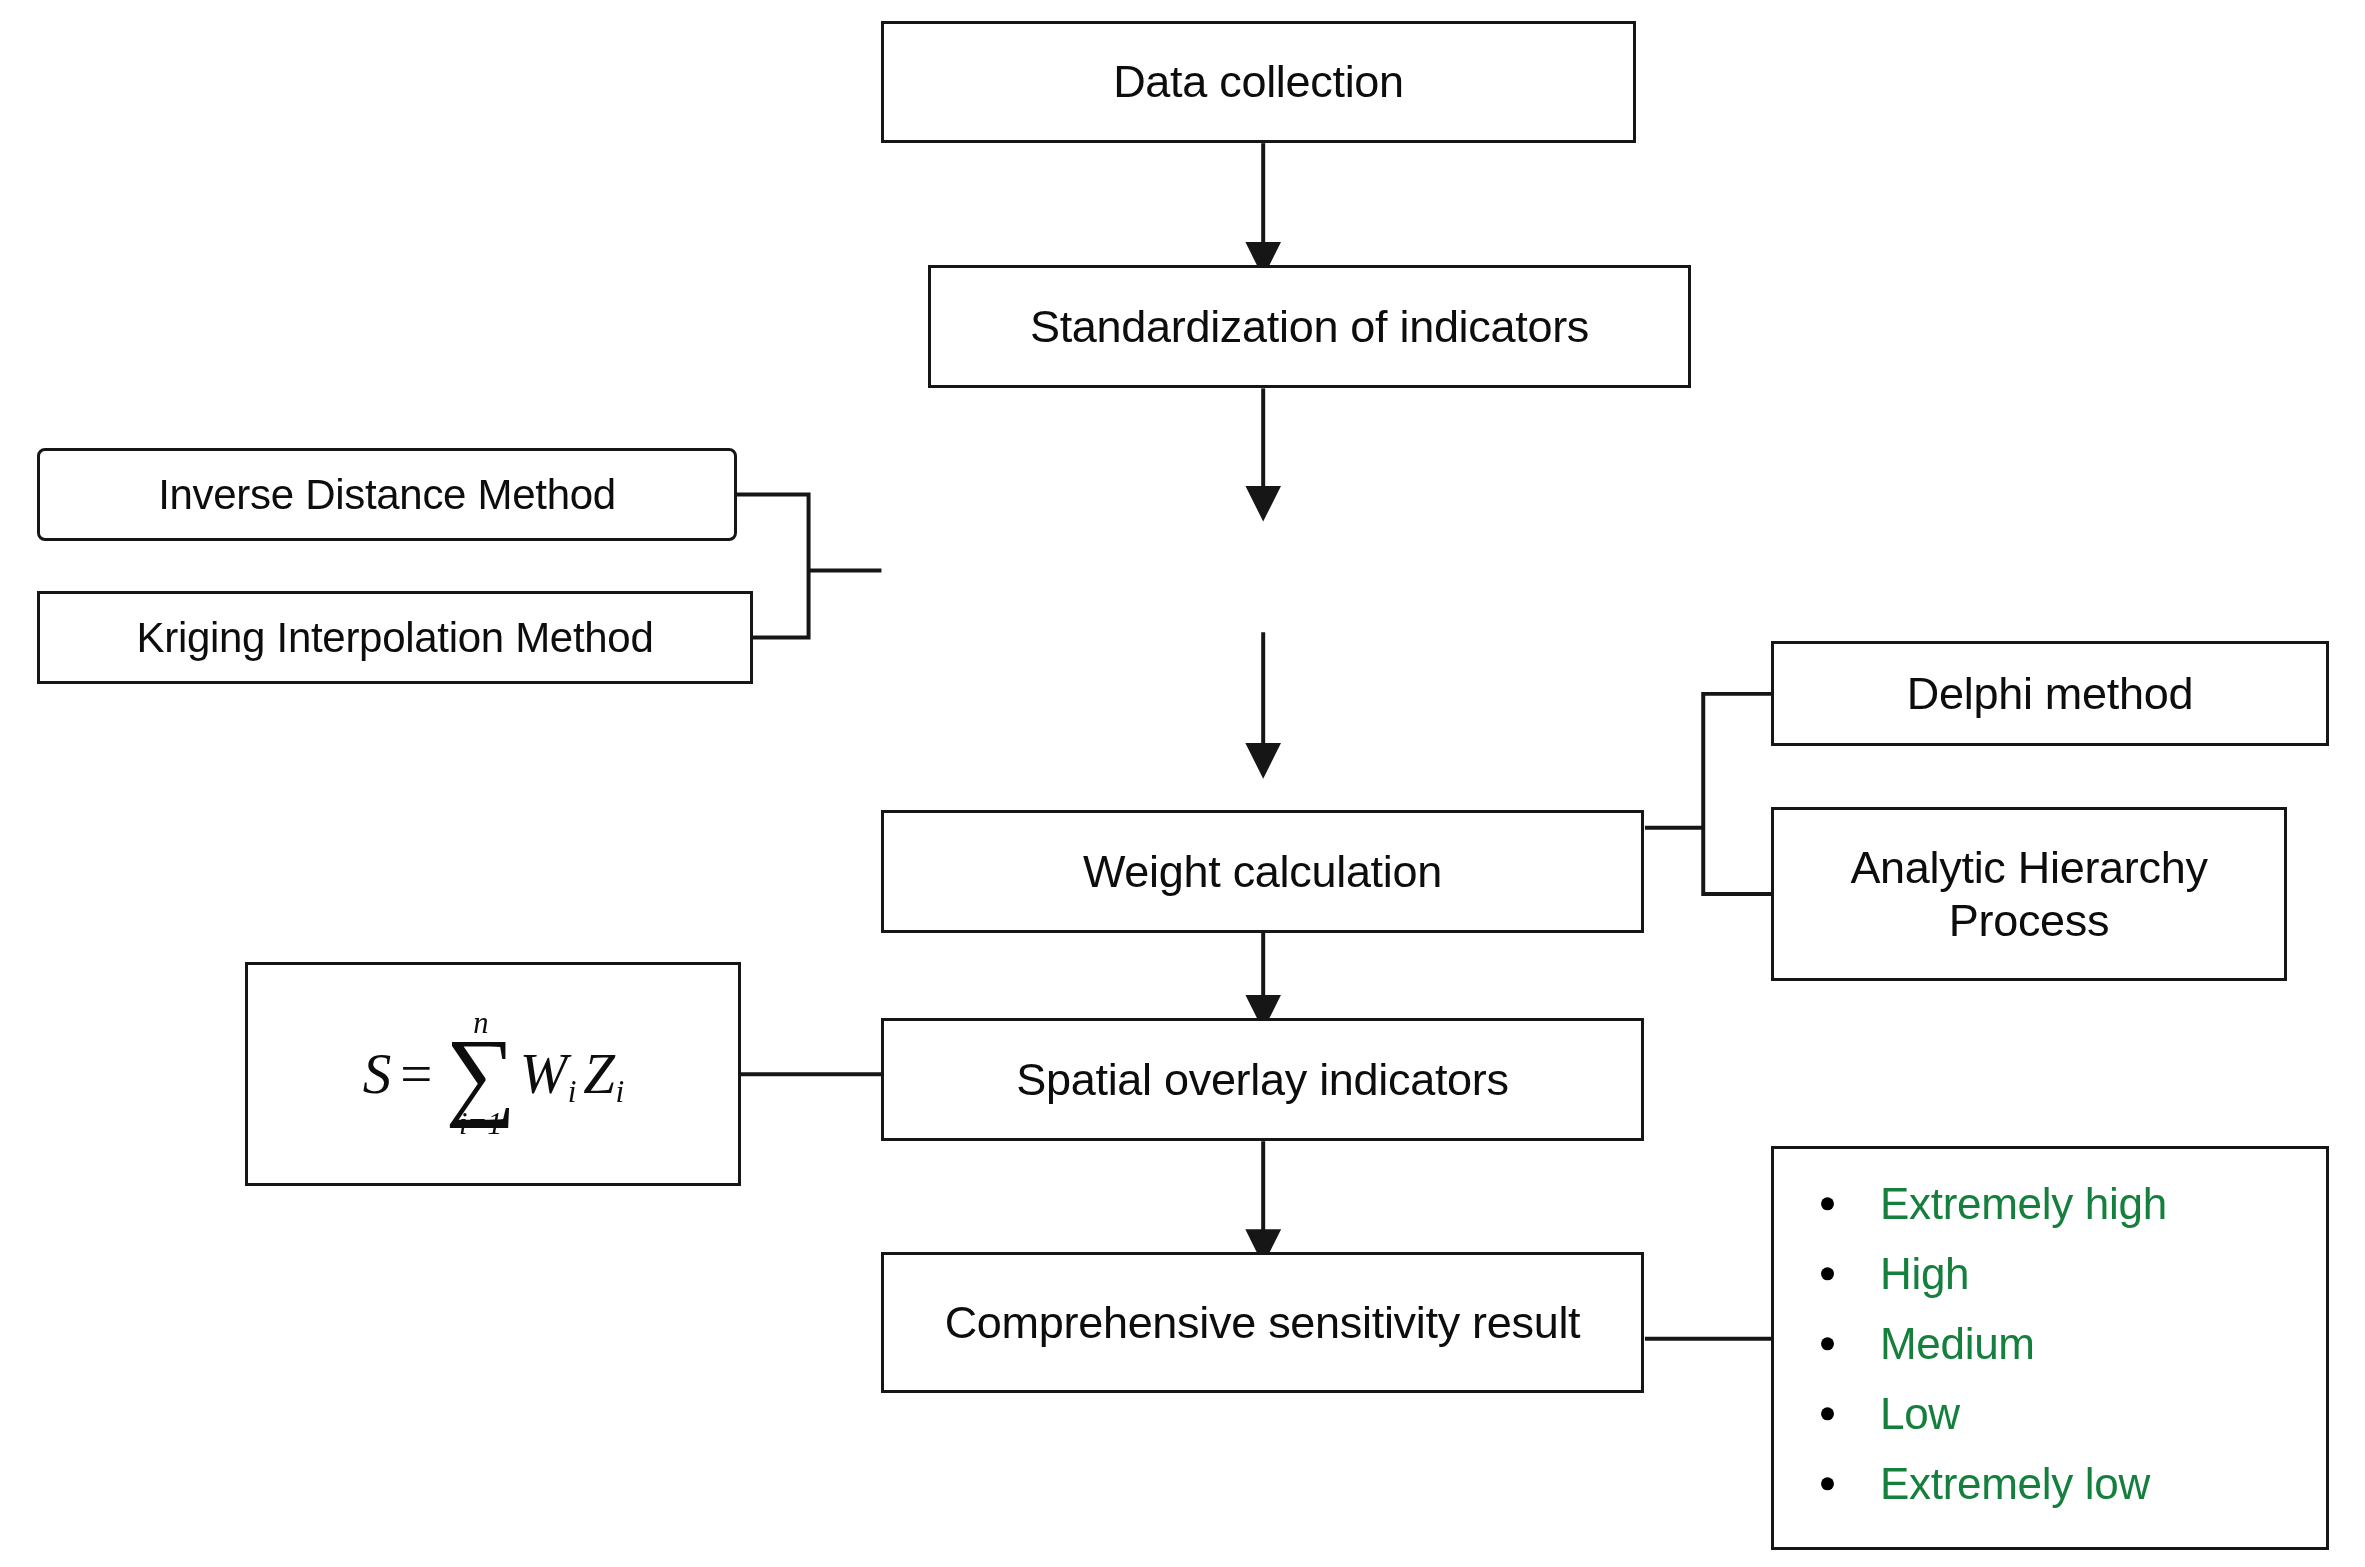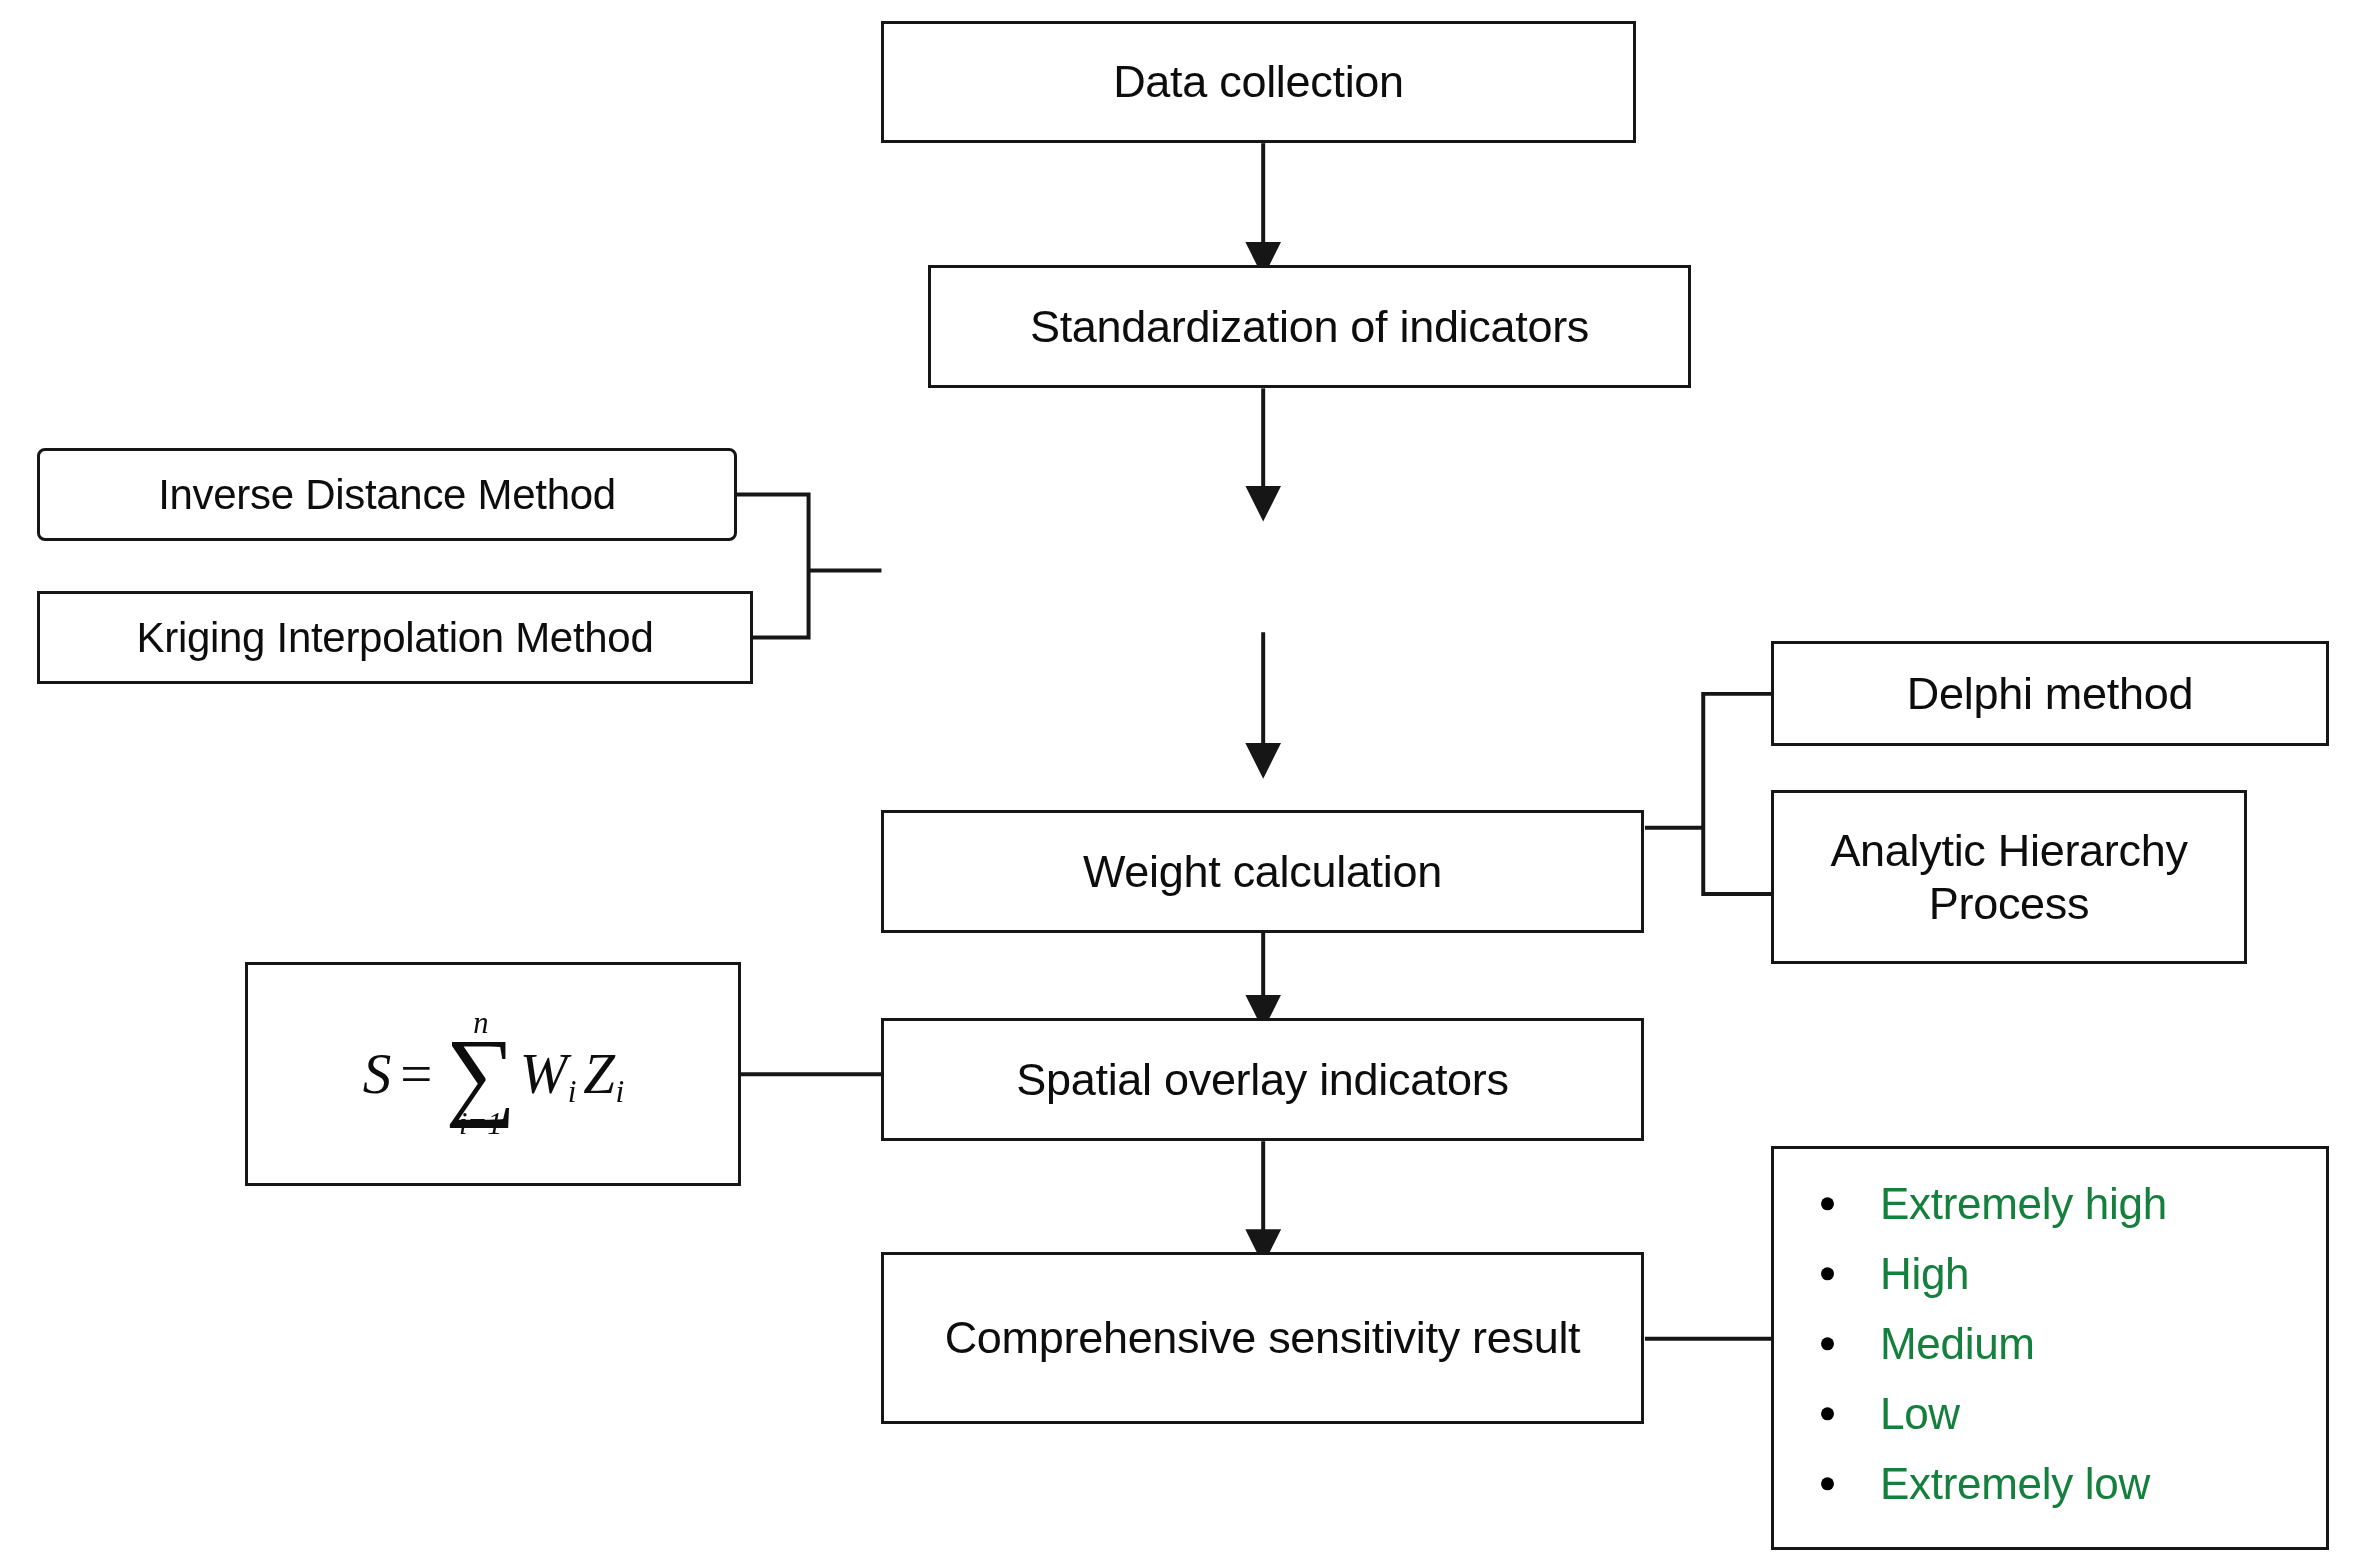--- a/index.html
+++ b/index.html
@@ -38,32 +38,32 @@
     padding: 2.7px 12px;
   }
   .node .label { display: block; width: 100%; }
 
   
   #n-data-collection        { left: 881px; top: 21px;   width: 755px; height: 122px; }
   #n-standardization        { left: 928px; top: 265px;  width: 763px; height: 123px; }
   #n-spatial-interpolation  { left: 881px; top: 509px;  width: 763px; height: 123px; }
   #n-weight-calculation     { left: 881px; top: 766px; width: 763px; height: 123px; margin-top: 44px; }
   #n-spatial-overlay        { left: 881px; top: 1018px; width: 763px; height: 123px; justify-content: center; }
-  #n-comprehensive-result   { left: 881px; top: 1252px; width: 763px; height: 172px; }
+  #n-comprehensive-result   { left: 881px; top: 1252px; width: 763px; height: 141px; }
 
   
   #n-inverse-distance       { left: 37px;  top: 448px;  width: 700px; height: 93px; font-size: 42px; border-radius: 8px; }
   #n-kriging                { left: 37px;  top: 591px;  width: 716px; height: 93px; font-size: 42px; }
 
   
   #n-formula                { left: 245px; top: 962px; width: 496px; height: 224px; }
 
   
   #n-delphi                 { left: 1771px; top: 641px;  width: 558px; height: 105px; align-items: center; }
-  #n-ahp                    { left: 1771px; top: 790px; width: 476px; height: 174px; }
+  #n-ahp                    { left: 1771px; top: 807px; width: 516px; height: 174px; }
   #n-classes                { left: 1771px; top: 1146px; width: 558px; height: 404px;
                               display: block; padding: 20px 0 0 0; }
 
   
   .class-list {
     list-style: none;
     margin: 0;
     padding: 0 0 0 40px;
   }
   .class-list li {

